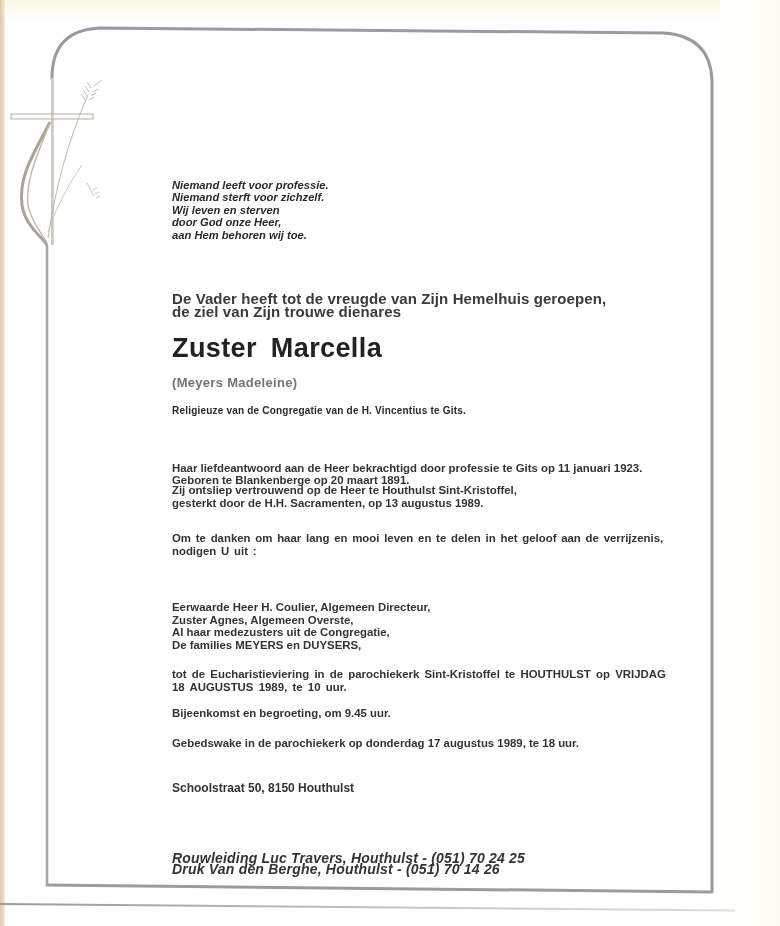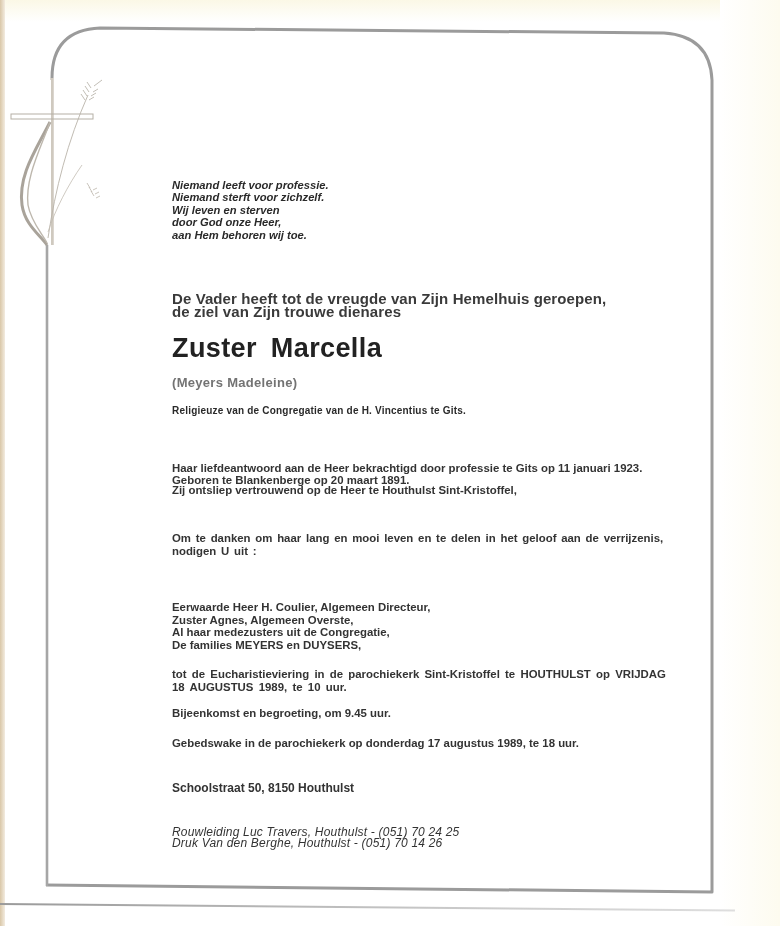--- a/index.html
+++ b/index.html
@@ -43,22 +43,22 @@
   .p1 { top: 452px; margin-top: 22px; }
   .p2 { top: 462px; }
   .p3 { top: 484px; }
   .invite { top: 532px; word-spacing: 1.6px; }
   .inv-list { top: 601px; }
   .mass { top: 668px; word-spacing: 2.1px; }
   .meet { top: 707px; }
   .vigil { top: 737px; }
   .address { top: 782px; font-size: 12px; }
   .credits {
-    top: 827px; font-style: italic; font-weight: normal;
-    font-size: 12px; line-height: 11.3px; color: #333; letter-spacing: 0.2px;
+    top: 853px; font-style: italic; font-weight: bold;
+    font-size: 14px; line-height: 11.3px; color: #333; letter-spacing: 0.2px;
   }
   .line { display: block; }
 </style>
 </head>
 <body>
 
 <div class="paper-tint-top"></div>
 <div class="paper-edge-left"></div>
 <div class="paper-edge-right"></div>
 
@@ -124,20 +124,21 @@
   </div>
 
   <div class="t maiden">(Meyers Madeleine)</div>
 
   <div class="t congregation">Religieuze van de Congregatie van de H. Vincentius te Gits.</div>
 
   <div class="t p p1">Geboren te Blankenberge op 20 maart 1891.</div>
   <div class="t p p2">Haar liefdeantwoord aan de Heer bekrachtigd door professie te Gits op 11 januari 1923.</div>
   <div class="t p p3">
     <span class="line">Zij ontsliep vertrouwend op de Heer te Houthulst Sint-Kristoffel,</span>
+    <span class="line">gesterkt door de H.H. Sacramenten, op 13 augustus 1989.</span>
   </div>
 
   <div class="t p invite">
     <span class="line">Om te danken om haar lang en mooi leven en te delen in het geloof aan de verrijzenis,</span>
     <span class="line">nodigen U uit :</span>
   </div>
 
   <div class="t p inv-list">
     <span class="line">Eerwaarde Heer H. Coulier, Algemeen Directeur,</span>
     <span class="line">Zuster Agnes, Algemeen Overste,</span>

